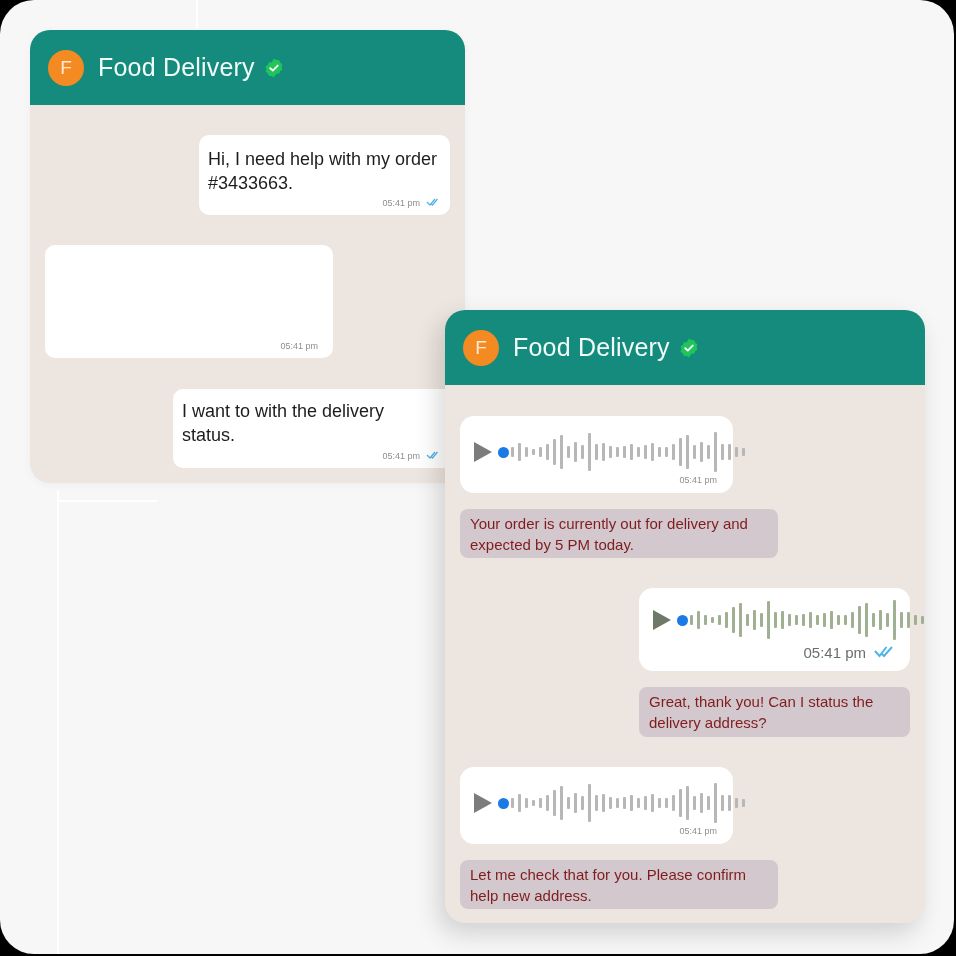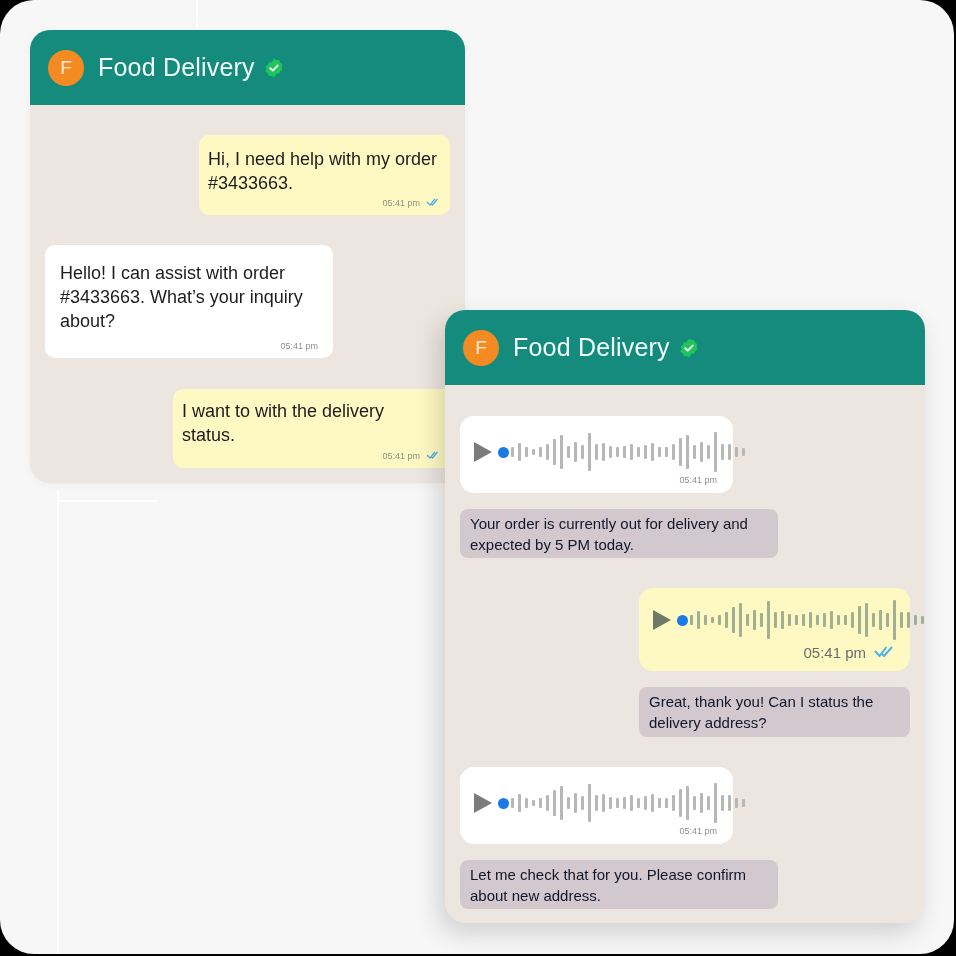--- a/index.html
+++ b/index.html
@@ -9,24 +9,24 @@
   .card { position:absolute; background:#ede5df; border-radius:20px; overflow:hidden; }
   .card-1 { left:30px; top:30px; width:435px; height:453px; box-shadow:0 2px 10px rgba(0,0,0,0.04); }
   .card-2 { left:445px; top:310px; width:480px; height:613px; box-shadow:-6px 10px 26px rgba(0,0,0,0.16); z-index:2; }
   .header { position:absolute; left:0; top:0; right:0; height:75px; background:#148b7c; display:flex; align-items:center; padding-left:18px; box-sizing:border-box; }
   .avatar { width:36px; height:36px; border-radius:50%; background:#f38a22; color:#fde9d4; display:flex; align-items:center; justify-content:center; font-size:19px; }
   .title { color:#f2fbf9; font-size:25px; margin-left:14px; letter-spacing:0.2px; }
   .verified { margin-left:8px; width:22px; height:22px; display:flex; align-items:center; justify-content:center; }
   .bubble { position:absolute; box-sizing:border-box; border-radius:10px; color:#1d1d1d; }
   .bubble .text { font-size:18px; line-height:24px; }
   .bubble .meta { position:absolute; right:10px; bottom:7px; display:flex; align-items:center; gap:6px; font-size:9px; color:#8b8f8c; }
-  .sent { background:#fef9c3; }
+  .sent { background:#ffffff; }
   .recv { background:#ffffff; }
   .sys { background:#d4c8cf; border-radius:8px; }
-  .sys .text { font-size:15px; line-height:21px; color:#0f172a; }
+  .sys .text { font-size:15px; line-height:21px; color:#7f1d1d; }
   .voice { position:absolute; box-sizing:border-box; border-radius:14px; }
   .voice .row { position:absolute; left:14px; top:14px; display:flex; align-items:center; height:44px; }
   .play { width:0; height:0; border-top:10px solid transparent; border-bottom:10px solid transparent; border-left:18px solid #7c7c7c; margin-right:6px; }
   .dot { width:11px; height:11px; border-radius:50%; background:#1a7ae6; margin-right:2px; }
   .wave { display:flex; align-items:center; gap:4px; height:44px; }
   .wave span { display:block; width:3px; background:#b7b7b7; border-radius:1px; }
   .voice.sent .wave span { background:#9fb093; }
   .voice.sent .play { border-left-color:#6e7a67; }
   .voice .meta { position:absolute; right:16px; bottom:8px; font-size:9px; color:#8b8f8c; display:flex; align-items:center; gap:8px; }
   .voice.big-meta .meta { font-size:15px; color:#6a6f6b; bottom:10px; }
@@ -55,21 +55,20 @@
       <div class="text">Hi, I need help with my order #3433663.</div>
       <div class="meta">
         <span>05:41 pm</span>
         <span><svg width="14" height="8" viewBox="0 0 14 8">
               <path d="M1 4l3 3 5-6M5 5.5l1.5 1.5 5-6" stroke="#4fb3e8" stroke-width="1.3" fill="none"></path>
             </svg></span>
       </div>
     </div>
 
     <div class="bubble recv" style="left:15px;top:215px;width:288px;height:113px;padding:16px 14px 0 15px;">
-      <div class="text">Hello! I can assist with order #3433663. What’s your inquiry about?</div>
       <div class="meta" style="right:15px;">
         <span>05:41 pm</span>
       </div>
     </div>
 
     <div class="bubble sent" style="left:143px;top:359px;width:292px;height:79px;padding:10px 60px 0 9px;border-radius:10px 0 0 10px;">
       <div class="text">I want to with the delivery status.</div>
       <div class="meta" style="right:25px;">
         <span>05:41 pm</span>
         <span><svg width="14" height="8" viewBox="0 0 14 8">
@@ -234,16 +233,16 @@
             <span style="height: 10px;"></span>
             <span style="height: 8px;"></span>
           </div>
       </div>
       <div class="meta">
           <span>05:41 pm</span>
         </div>
     </div>
 
     <div class="bubble sys" style="left:15px;top:550px;width:318px;height:49px;padding:4px 10px 0 10px;">
-      <div class="text">Let me check that for you. Please confirm about new address.</div>
+      <div class="text">Let me check that for you. Please confirm help new address.</div>
     </div>
   </div>
 </div>
 
 </body></html>

